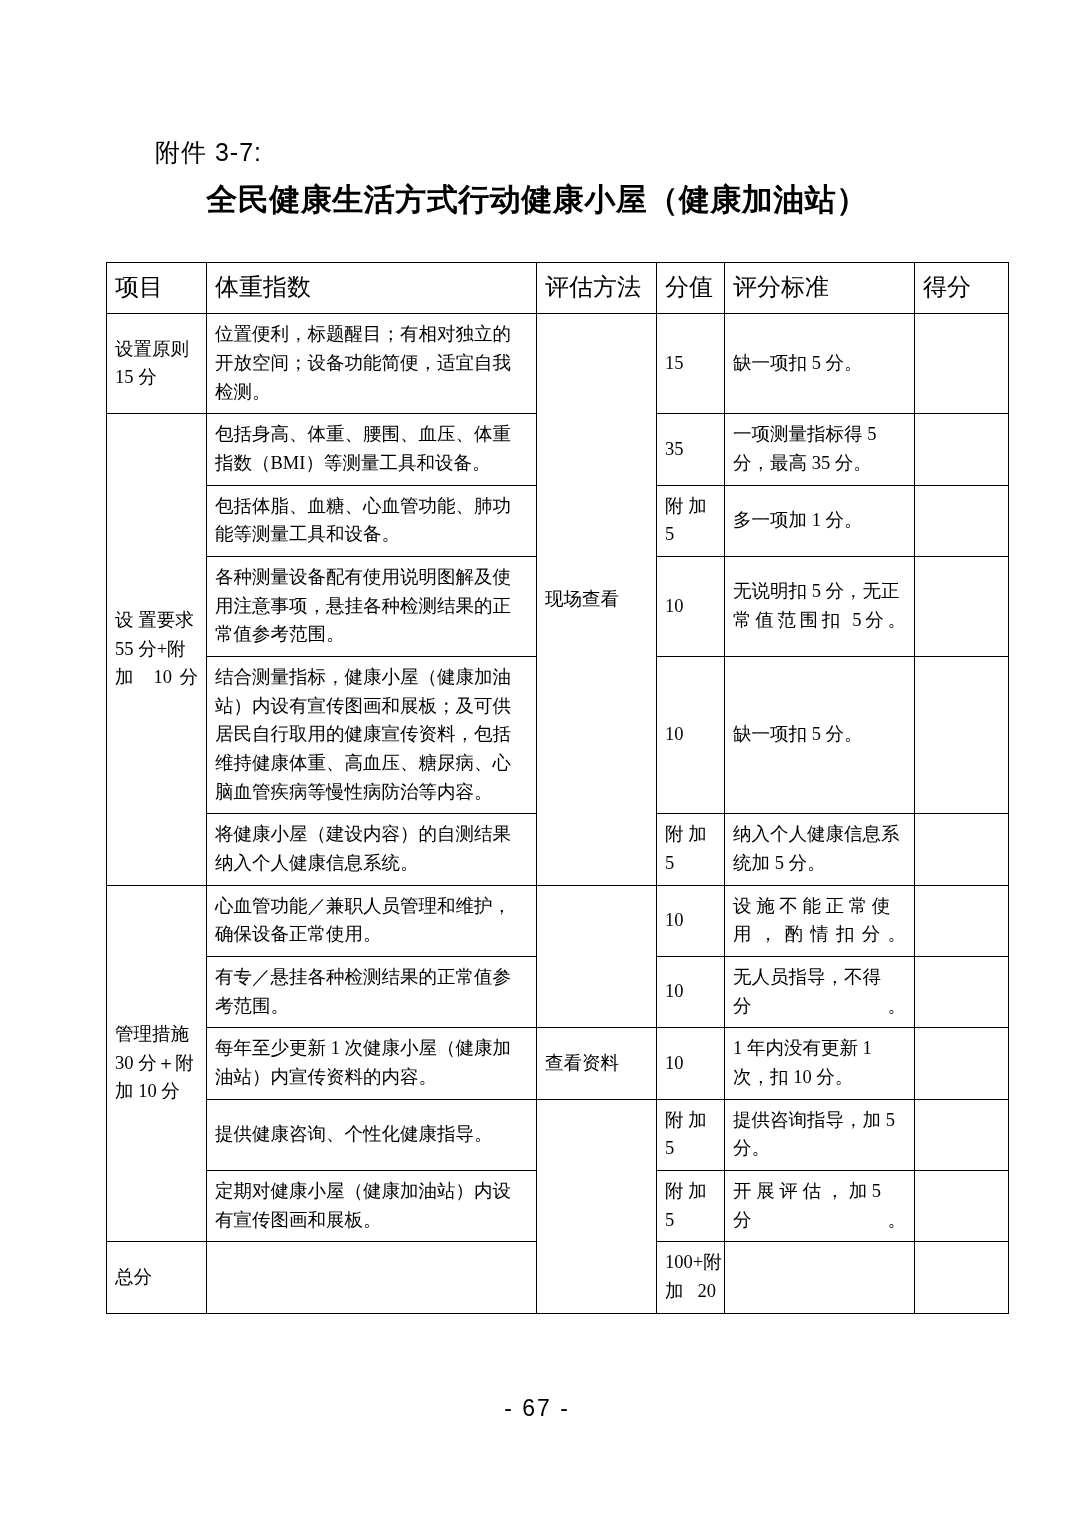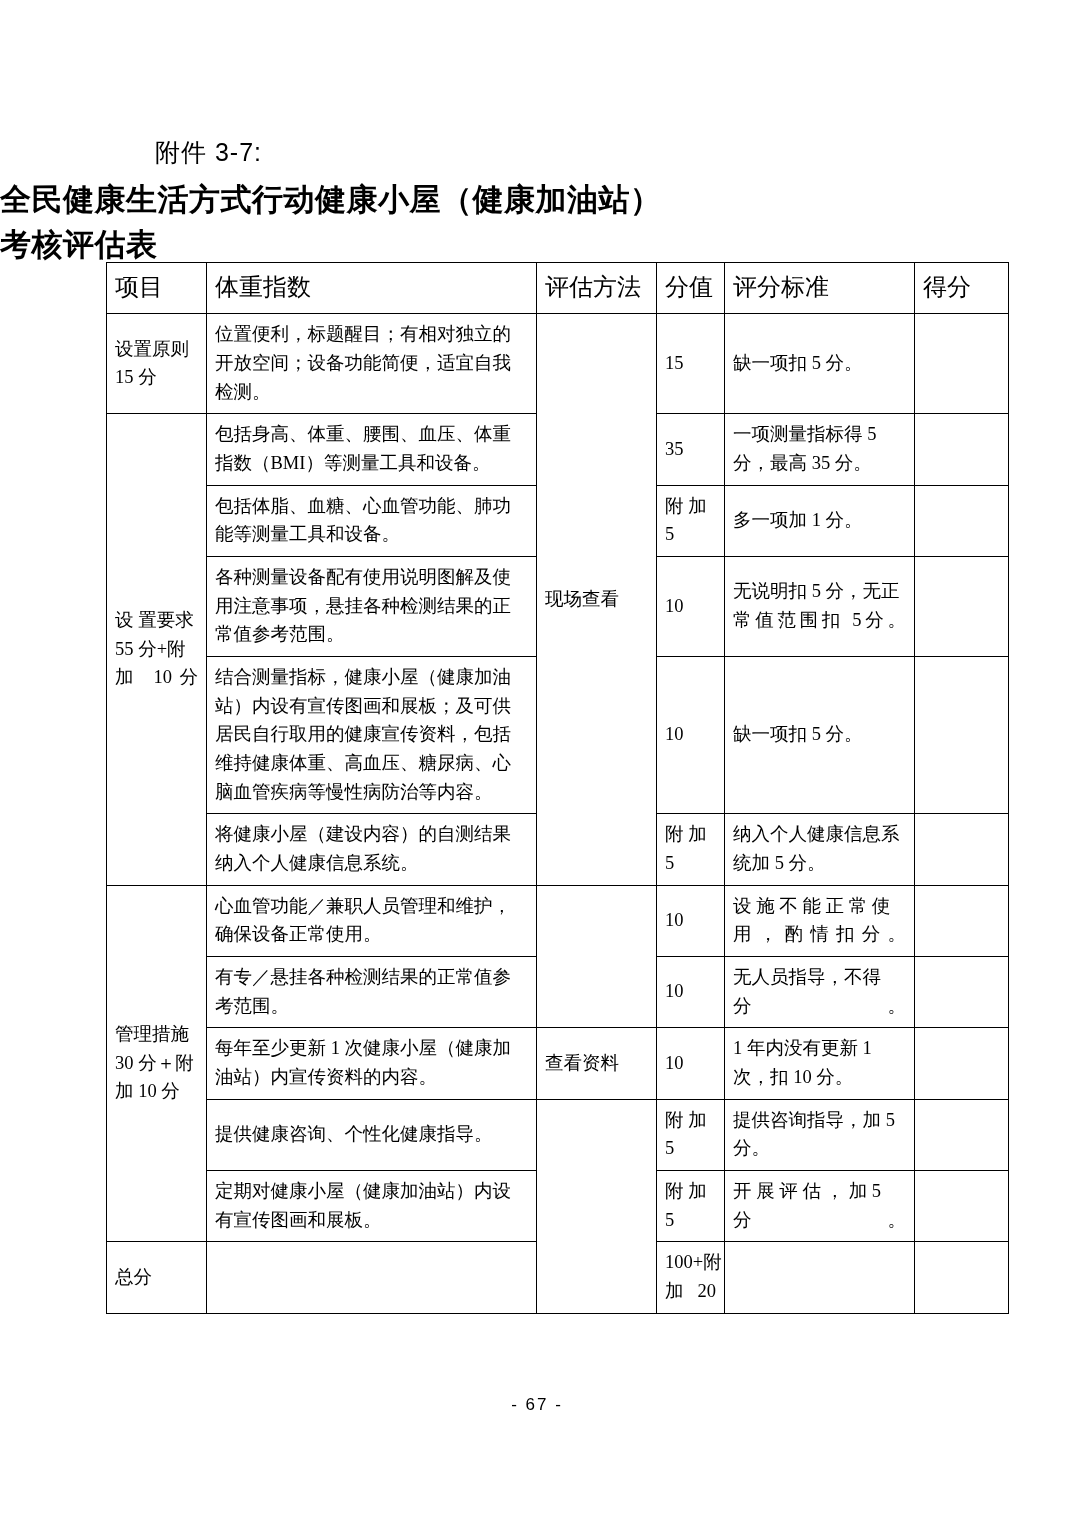--- a/index.html
+++ b/index.html
@@ -27,20 +27,21 @@
     top: 136px;
     font-size: 25px;
     font-family: "Liberation Sans", sans-serif;
     letter-spacing: 1px;
   }
   .doc-title {
     position: absolute;
     left: 0;
     top: 178px;
     width: 1074px;
+    text-align: center;
     font-size: 31px;
     font-weight: bold;
     font-family: "Liberation Sans", sans-serif;
     letter-spacing: 0.5px;
     line-height: 1.45;
   }
   .doc-title .line2 {
     display: block;
   }
   table.eval {
@@ -83,35 +84,34 @@
   }
   td.vtop { vertical-align: top; }
   .nowrapcell { white-space: pre-line; margin-left: 31px; }
 
   .page-number {
     position: absolute;
     left: 0;
     top: 1395px;
     width: 1074px;
     text-align: center;
-    font-size: 17px;
+    font-size: 23px;
     font-family: "Liberation Sans", sans-serif;
     letter-spacing: 2px;
   }
 </style>
 </head>
 <body>
 
 <div class="page">
 
   <div class="attach-label">附件 3-7:</div>
 
   <div class="doc-title">
     <span class="line1">全民健康生活方式行动健康小屋（健康加油站）</span>
-    <span class="line2">考核评估表</span>
   </div>
 
   <table class="eval">
     <colgroup>
       <col class="col-item">
       <col class="col-content">
       <col class="col-method">
       <col class="col-score">
       <col class="col-std">
       <col class="col-got">

